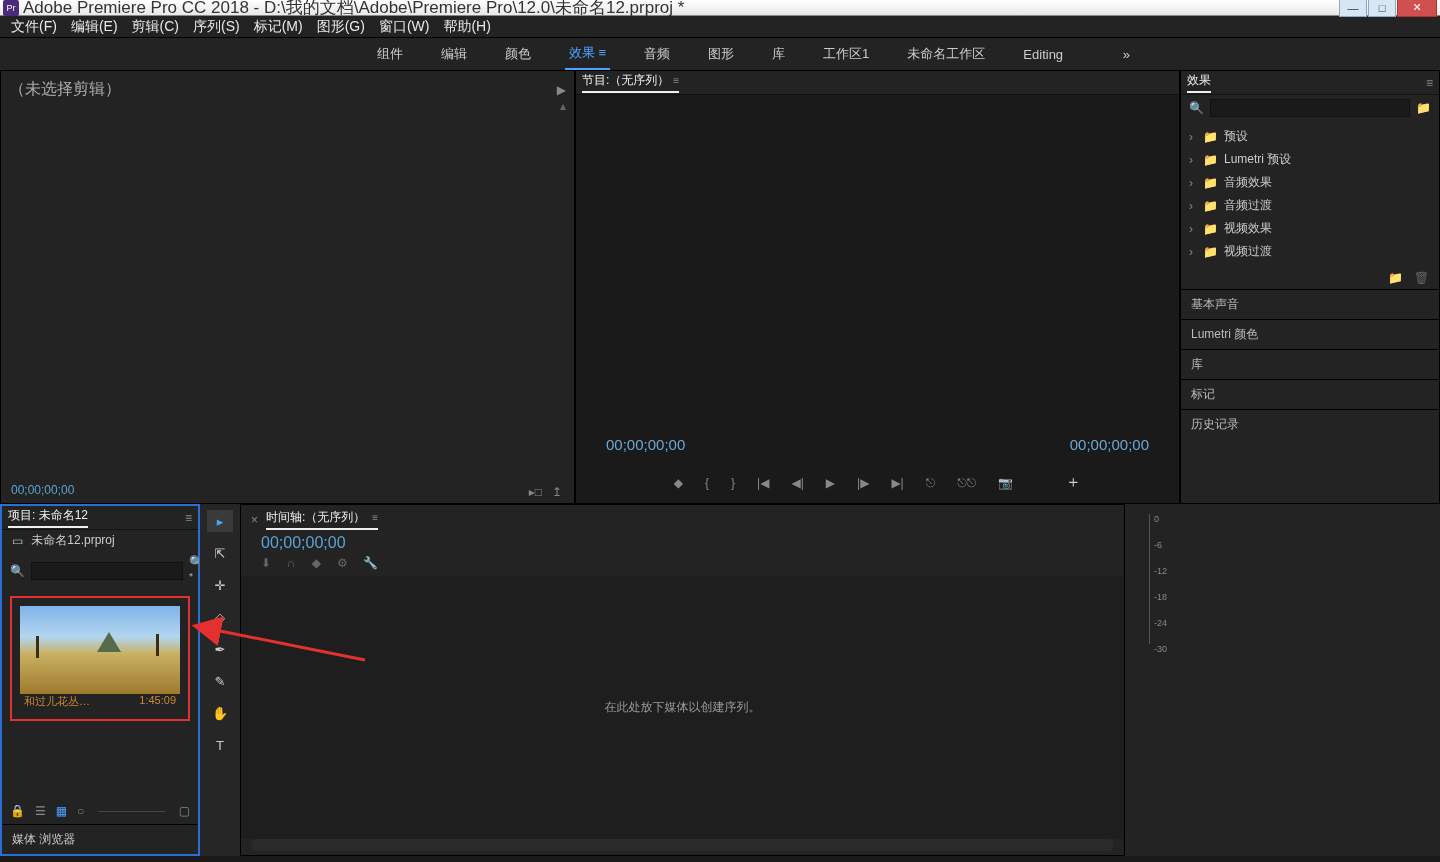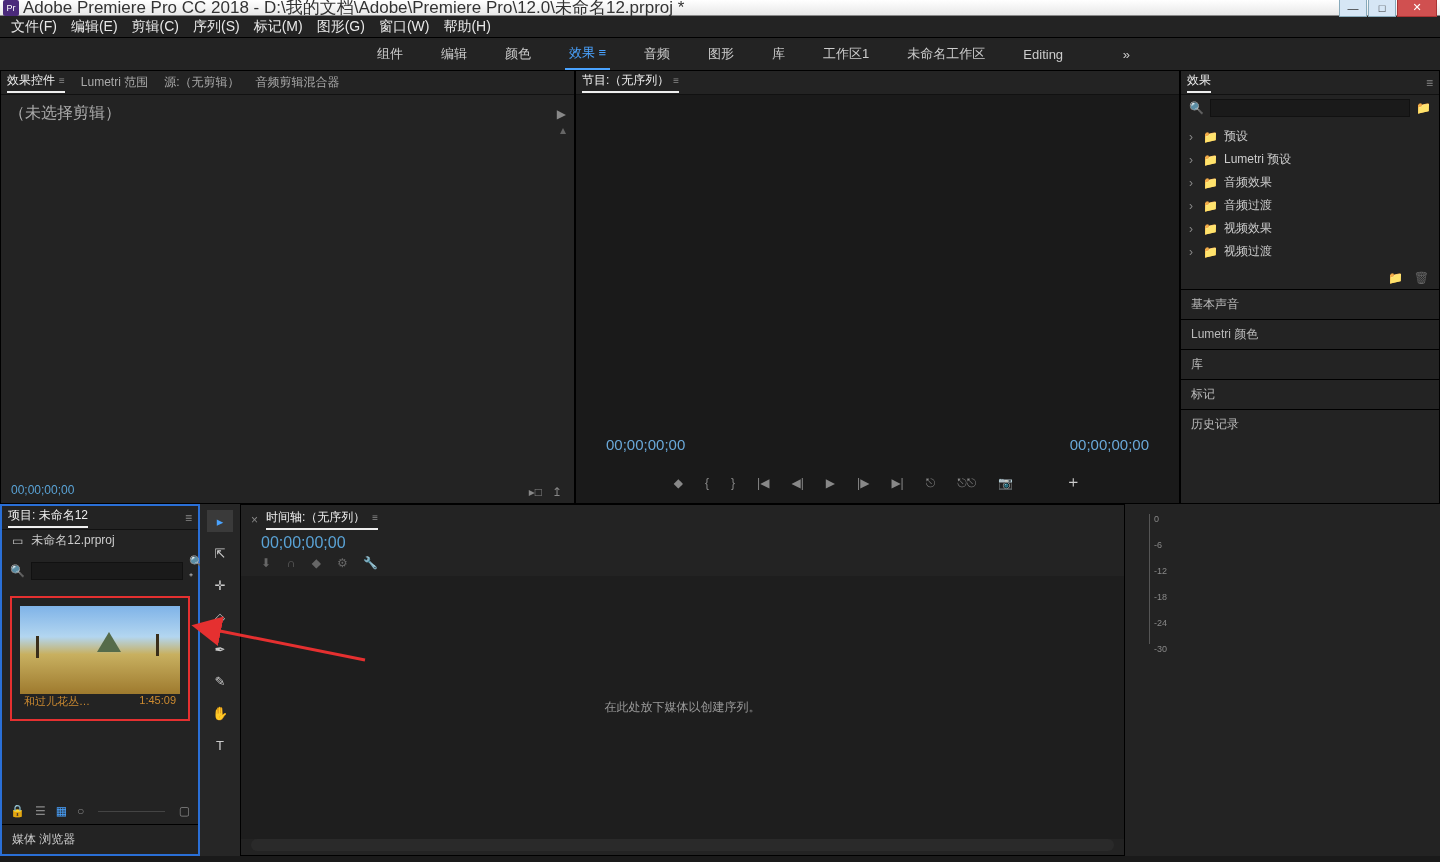--- a/index.html
+++ b/index.html
@@ -140,26 +140,20 @@
   <div class="wsitem">未命名工作区</div>
   <div class="wsitem">Editing</div>
   <div class="overflow">»</div>
 </div>
 
 <div class="content">
 
   <div class="upper">
 
     <div class="panel src">
-      <div class="panel-tabs">
-        <div class="tab active"><span>效果控件</span><span class="hamb">≡</span></div>
-        <div class="tab">Lumetri 范围</div>
-        <div class="tab">源:（无剪辑）</div>
-        <div class="tab">音频剪辑混合器</div>
-      </div>
       <div class="src-body">
         <div class="noclip-row">
           <span class="noclip">（未选择剪辑）</span>
           <span style="flex:1"></span>
           <span class="noclip-arrow">▶</span>
         </div>
         <span style="position:absolute; right:8px; top:28px; color:#666;">▴</span>
         <div class="src-tc">00;00;00;00</div>
         <div class="src-btns">
           <span>▸□</span>

